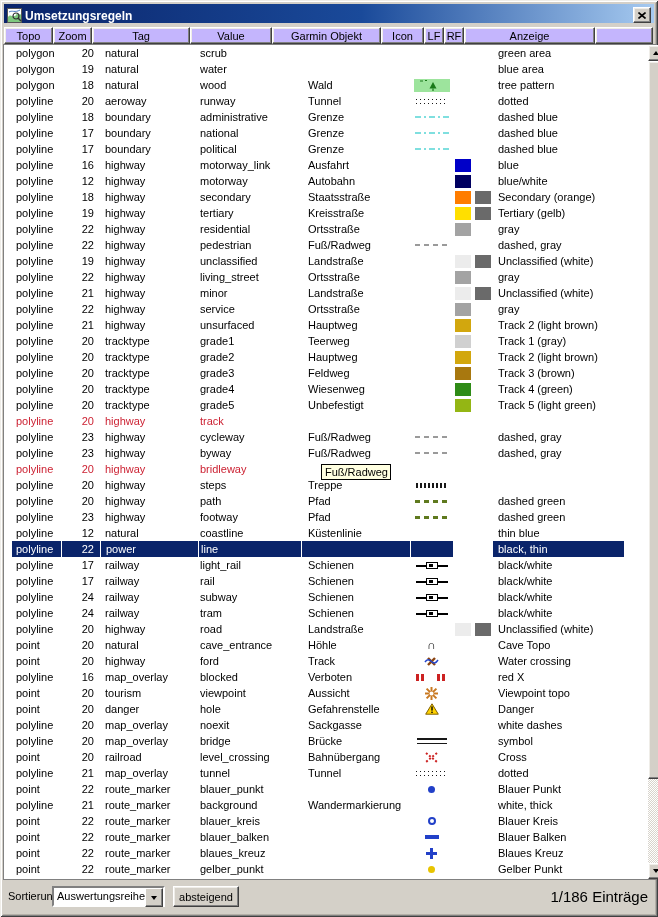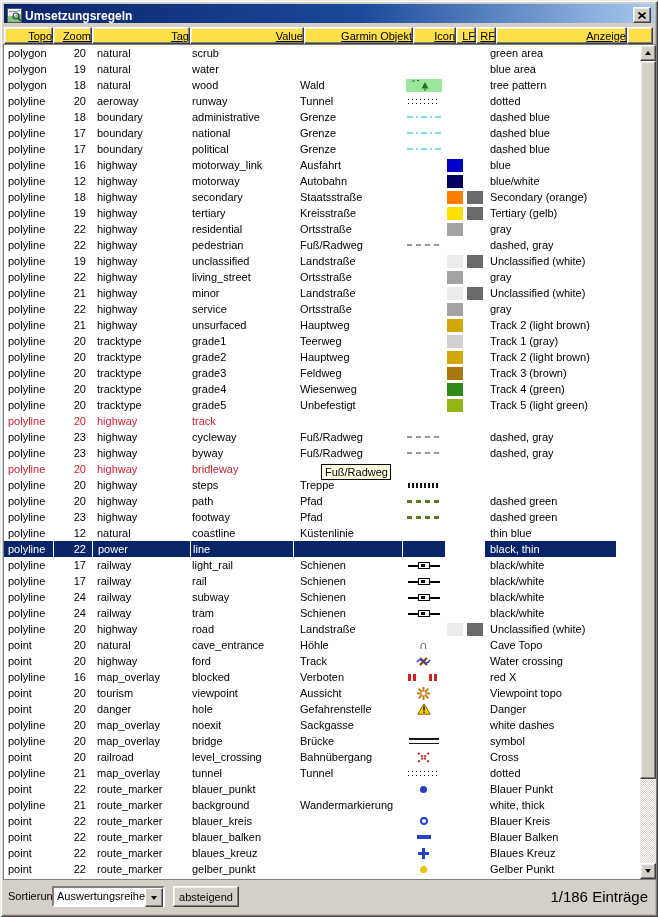--- a/index.html
+++ b/index.html
@@ -19,35 +19,35 @@
   .title-text{color:#ffffff;font-weight:bold;font-size:12px;letter-spacing:0;}
   .close-btn{
     margin-left:auto;width:16px;height:14px;background:#d4d0c8;flex:none;
     border:1px solid;border-color:#ffffff #404040 #404040 #ffffff;
     box-shadow: inset -1px -1px 0 #808080, inset 1px 1px 0 #efede8;
     display:flex;align-items:center;justify-content:center;cursor:default;
   }
   
   .headers{position:absolute;left:4px;top:27px;width:649px;height:17px;display:flex;}
   .hbox{
-    box-sizing:border-box;height:17px;background:#fde047;flex:none;
+    box-sizing:border-box;height:17px;background:#c4b5fd;flex:none;
     border:1px solid;border-color:#ffffff #404040 #404040 #ffffff;
     box-shadow: inset -1px -1px 0 #808080, inset 1px 1px 0 #efede8;
-    display:flex;align-items:center;justify-content:flex-end;
-    font-size:11px;color:#000;white-space:nowrap;overflow:hidden;text-decoration:underline;
+    display:flex;align-items:center;justify-content:center;
+    font-size:11px;color:#000;white-space:nowrap;overflow:hidden;
   }
-  .hw-topo{width:49px}.hw-zoom{width:39px}.hw-tag{width:98px}.hw-value{width:114px}
+  .hw-topo{width:49px}.hw-zoom{width:39px}.hw-tag{width:98px}.hw-value{width:82px}
   .hw-garmin{width:109px}.hw-icon{width:43px}.hw-lf{width:20px}.hw-rf{width:20px}
   .hw-anzeige{width:131px}.hw-fill{flex:1}
   
   .listbox{
     position:absolute;left:3px;top:44px;width:654px;height:836px;
     box-sizing:border-box;border:1px solid #808080;background:#ffffff;display:flex;
   }
-  .rows{width:636px;flex:none;overflow:hidden;}
+  .rows{width:636px;flex:none;overflow:hidden;margin-left:8px;}
   .row{display:flex;height:16px;line-height:16px;font-size:11px;color:#000;white-space:nowrap;}
   .c{box-sizing:border-box;overflow:hidden;flex:none;}
   .c-topo{width:49px;padding-left:4px}
   .c-zoom{width:39px;text-align:right;padding-right:6px}
   .c-tag{width:98px;padding-left:5px}
   .c-value{width:103px;padding-left:2px}
   .c-garmin{width:109px;padding-left:7px}
   .c-icon{width:43px;display:flex;align-items:center;justify-content:center}
   .c-lf,.c-rf{width:20px;display:flex;align-items:center;justify-content:center}
   .c-anzeige{width:131px;padding-left:5px}

